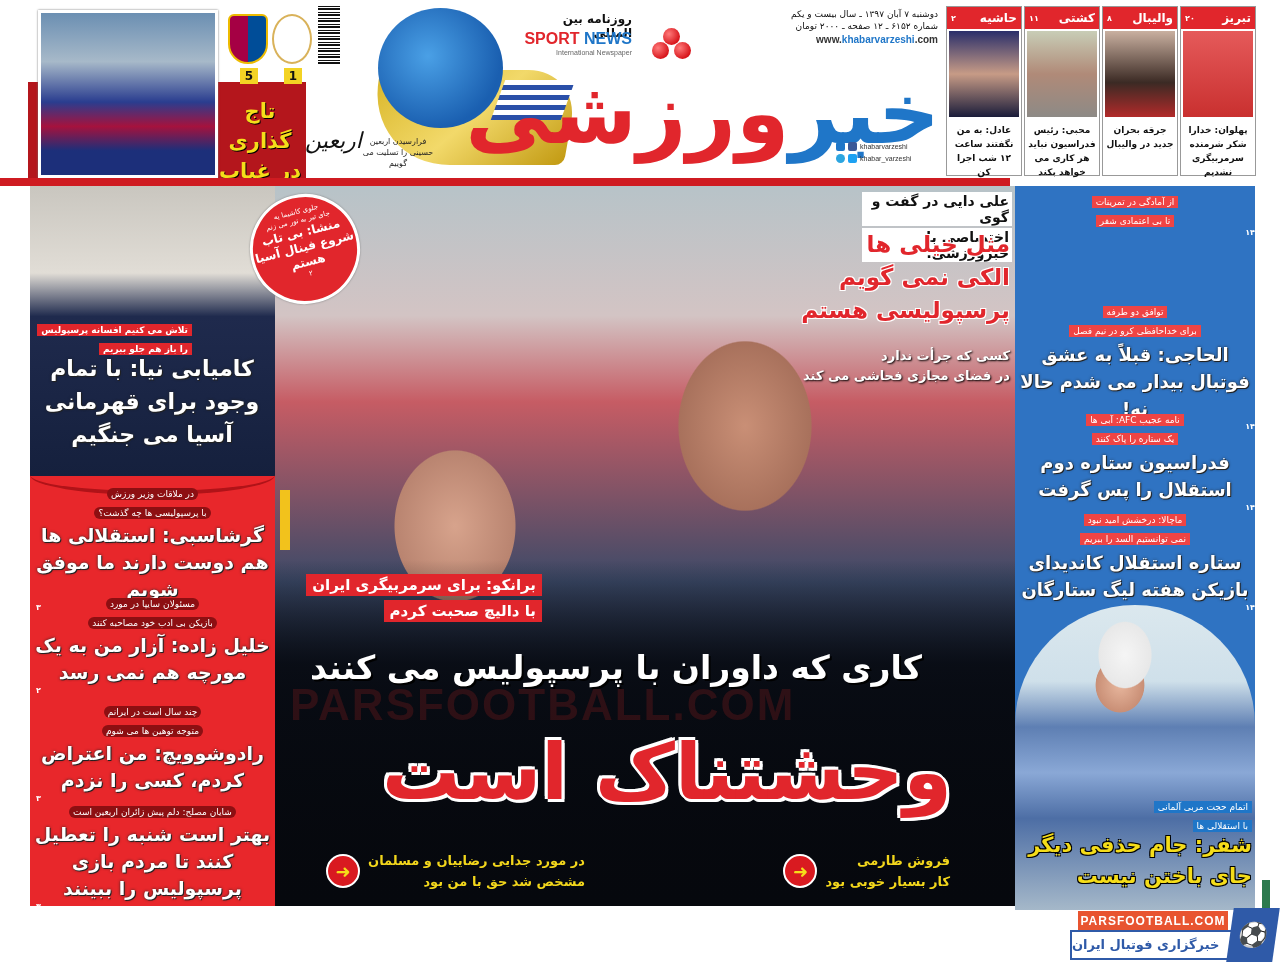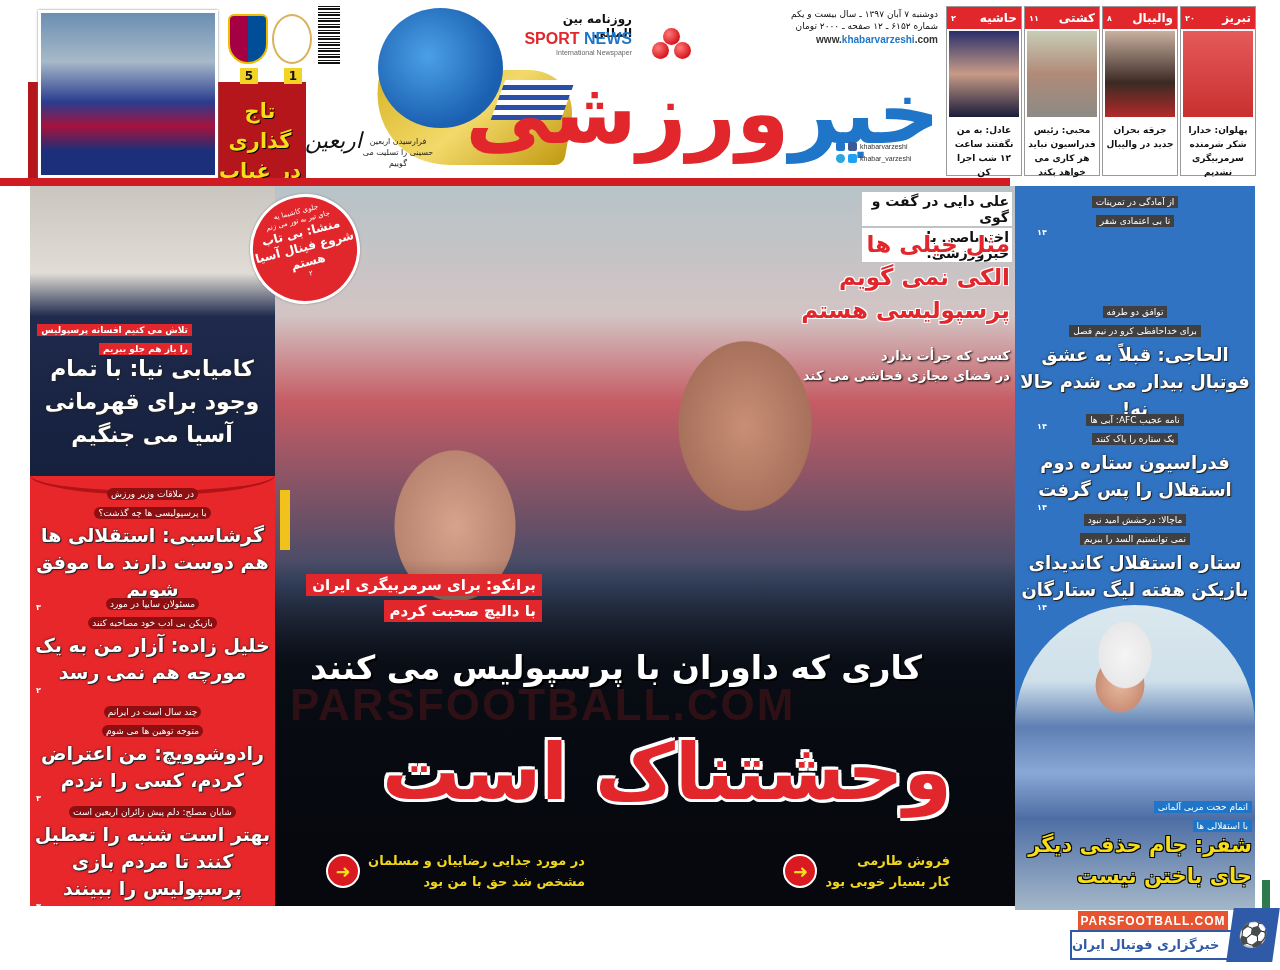--- a/index.html
+++ b/index.html
@@ -75,21 +75,21 @@
 
   
   .left-photo { left: 30px; top: 186px; width: 245px; height: 290px;
     background: linear-gradient(180deg, #c9c6bf 0%, #e1ddd6 30%, #1f2a4d 45%, #15203d 100%); }
   .left-red { left: 30px; top: 476px; width: 245px; height: 430px; background: #e8272b; }
   .left-curve { left: 30px; top: 455px; width: 245px; height: 40px;
     border-bottom: 4px solid #b01318; border-radius: 0 0 50% 50%; }
 
   .tag-red { background: #e1262c; color: #fff; font-size: 9px; font-weight: bold; padding: 1px 4px; display: inline-block; margin: 1px 0; }
   .tag-dark { background: #8d0f12; color: #fff; font-size: 9px; padding: 1px 4px; display: inline-block; margin: 1px 0; border-radius: 6px; }
-  .tag-blue { background: #404040; color: #fff; font-size: 9px; padding: 1px 4px; display: inline-block; margin: 1px 0; }
+  .tag-blue { background: #ef4444; color: #fff; font-size: 9px; padding: 1px 4px; display: inline-block; margin: 1px 0; }
   .hl-white { color: #fff; font-weight: bold; text-shadow: 1px 1px 0 #222, 0 0 3px #222; }
   .pg-ref { font-size: 8px; color: #fff; font-weight: bold; }
 
   .kamyabi-tags { left: 32px; top: 318px; width: 160px; text-align: right; }
   .kamyabi-hl { left: 32px; top: 352px; width: 240px; font-size: 22px; line-height: 33px; }
 
   .left-story { left: 30px; width: 245px; }
   .left-story .h { font-size: 19px; line-height: 27px; margin-top: 2px; }
 
   
@@ -130,21 +130,21 @@
 
   .watermark { left: 290px; top: 680px; width: 600px; font-family: "Liberation Sans", sans-serif; font-size: 44px;
     font-weight: bold; color: rgba(160,30,30,0.25); letter-spacing: 2px; }
 
   .photo-credit { left: 280px; top: 490px; width: 10px; height: 60px; background: #f2c21c; }
 
   
   .right-blue { left: 1015px; top: 186px; width: 240px; height: 720px; background: #2f73c2; }
   .right-story { left: 1015px; width: 240px; }
   .right-story .h { font-size: 18px; line-height: 27px; margin-top: 3px; }
-  .right-story .pg-ref { display: block; text-align: left; padding-left: 22px; }
+  .right-story .pg-ref { display: block; text-align: right; padding-left: 22px; }
 
   .schaefer-photo { left: 1015px; top: 605px; width: 240px; height: 305px;
     background:
       radial-gradient(ellipse 52px 65px at 110px 50px, #f5f5f5 0%, #e8e8e8 50%, transparent 52%),
       radial-gradient(ellipse 40px 45px at 105px 80px, #e7b69d 0%, #c98f76 60%, transparent 62%),
       linear-gradient(180deg, #dbe8ee 0%, #cfe0ea 25%, #5e7fb3 40%, #8aa8d6 55%, #4d6ea5 70%, #a5b8c9 100%);
     border-radius: 120px 120px 0 0; }
   .schaefer-tags { left: 1090px; top: 795px; width: 162px; text-align: right; }
   .schaefer-hl { left: 1020px; top: 830px; width: 232px; text-align: right; font-size: 21px; font-weight: bold;
     line-height: 31px; color: #f5dd1a; text-shadow: 1px 1px 0 #000, -1px -1px 0 #000, 1px -1px 0 #000, -1px 1px 0 #000; }

